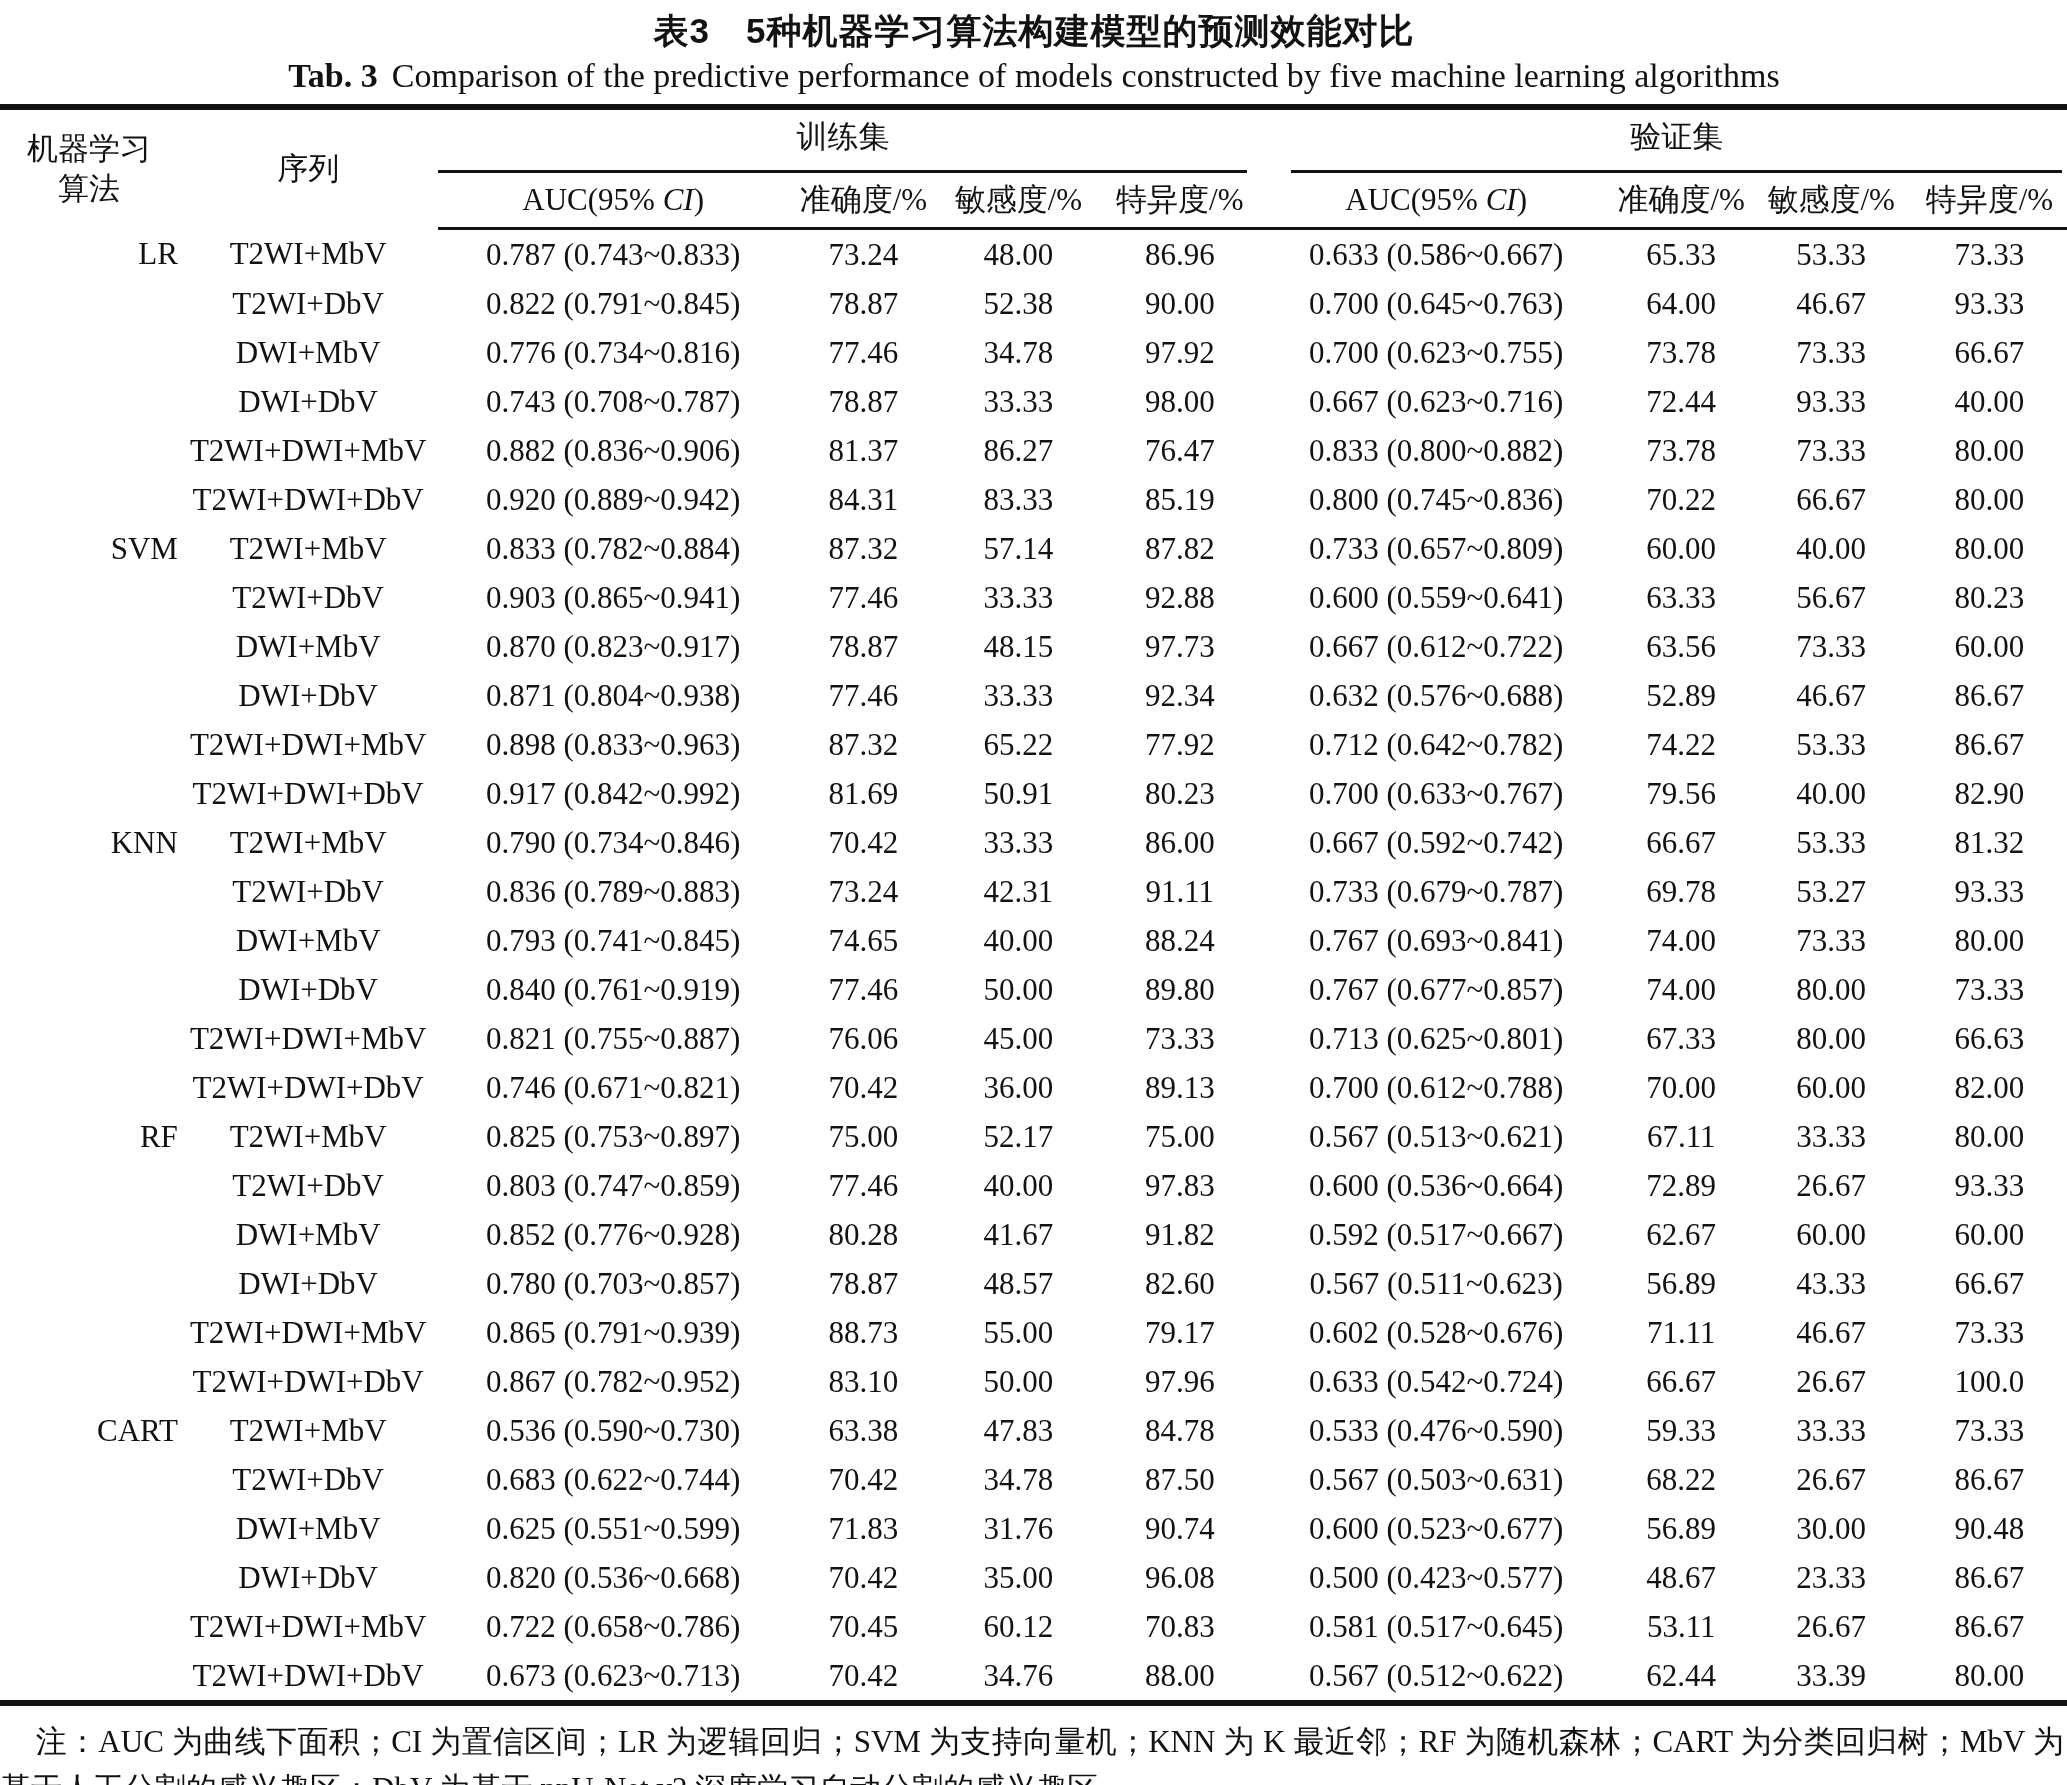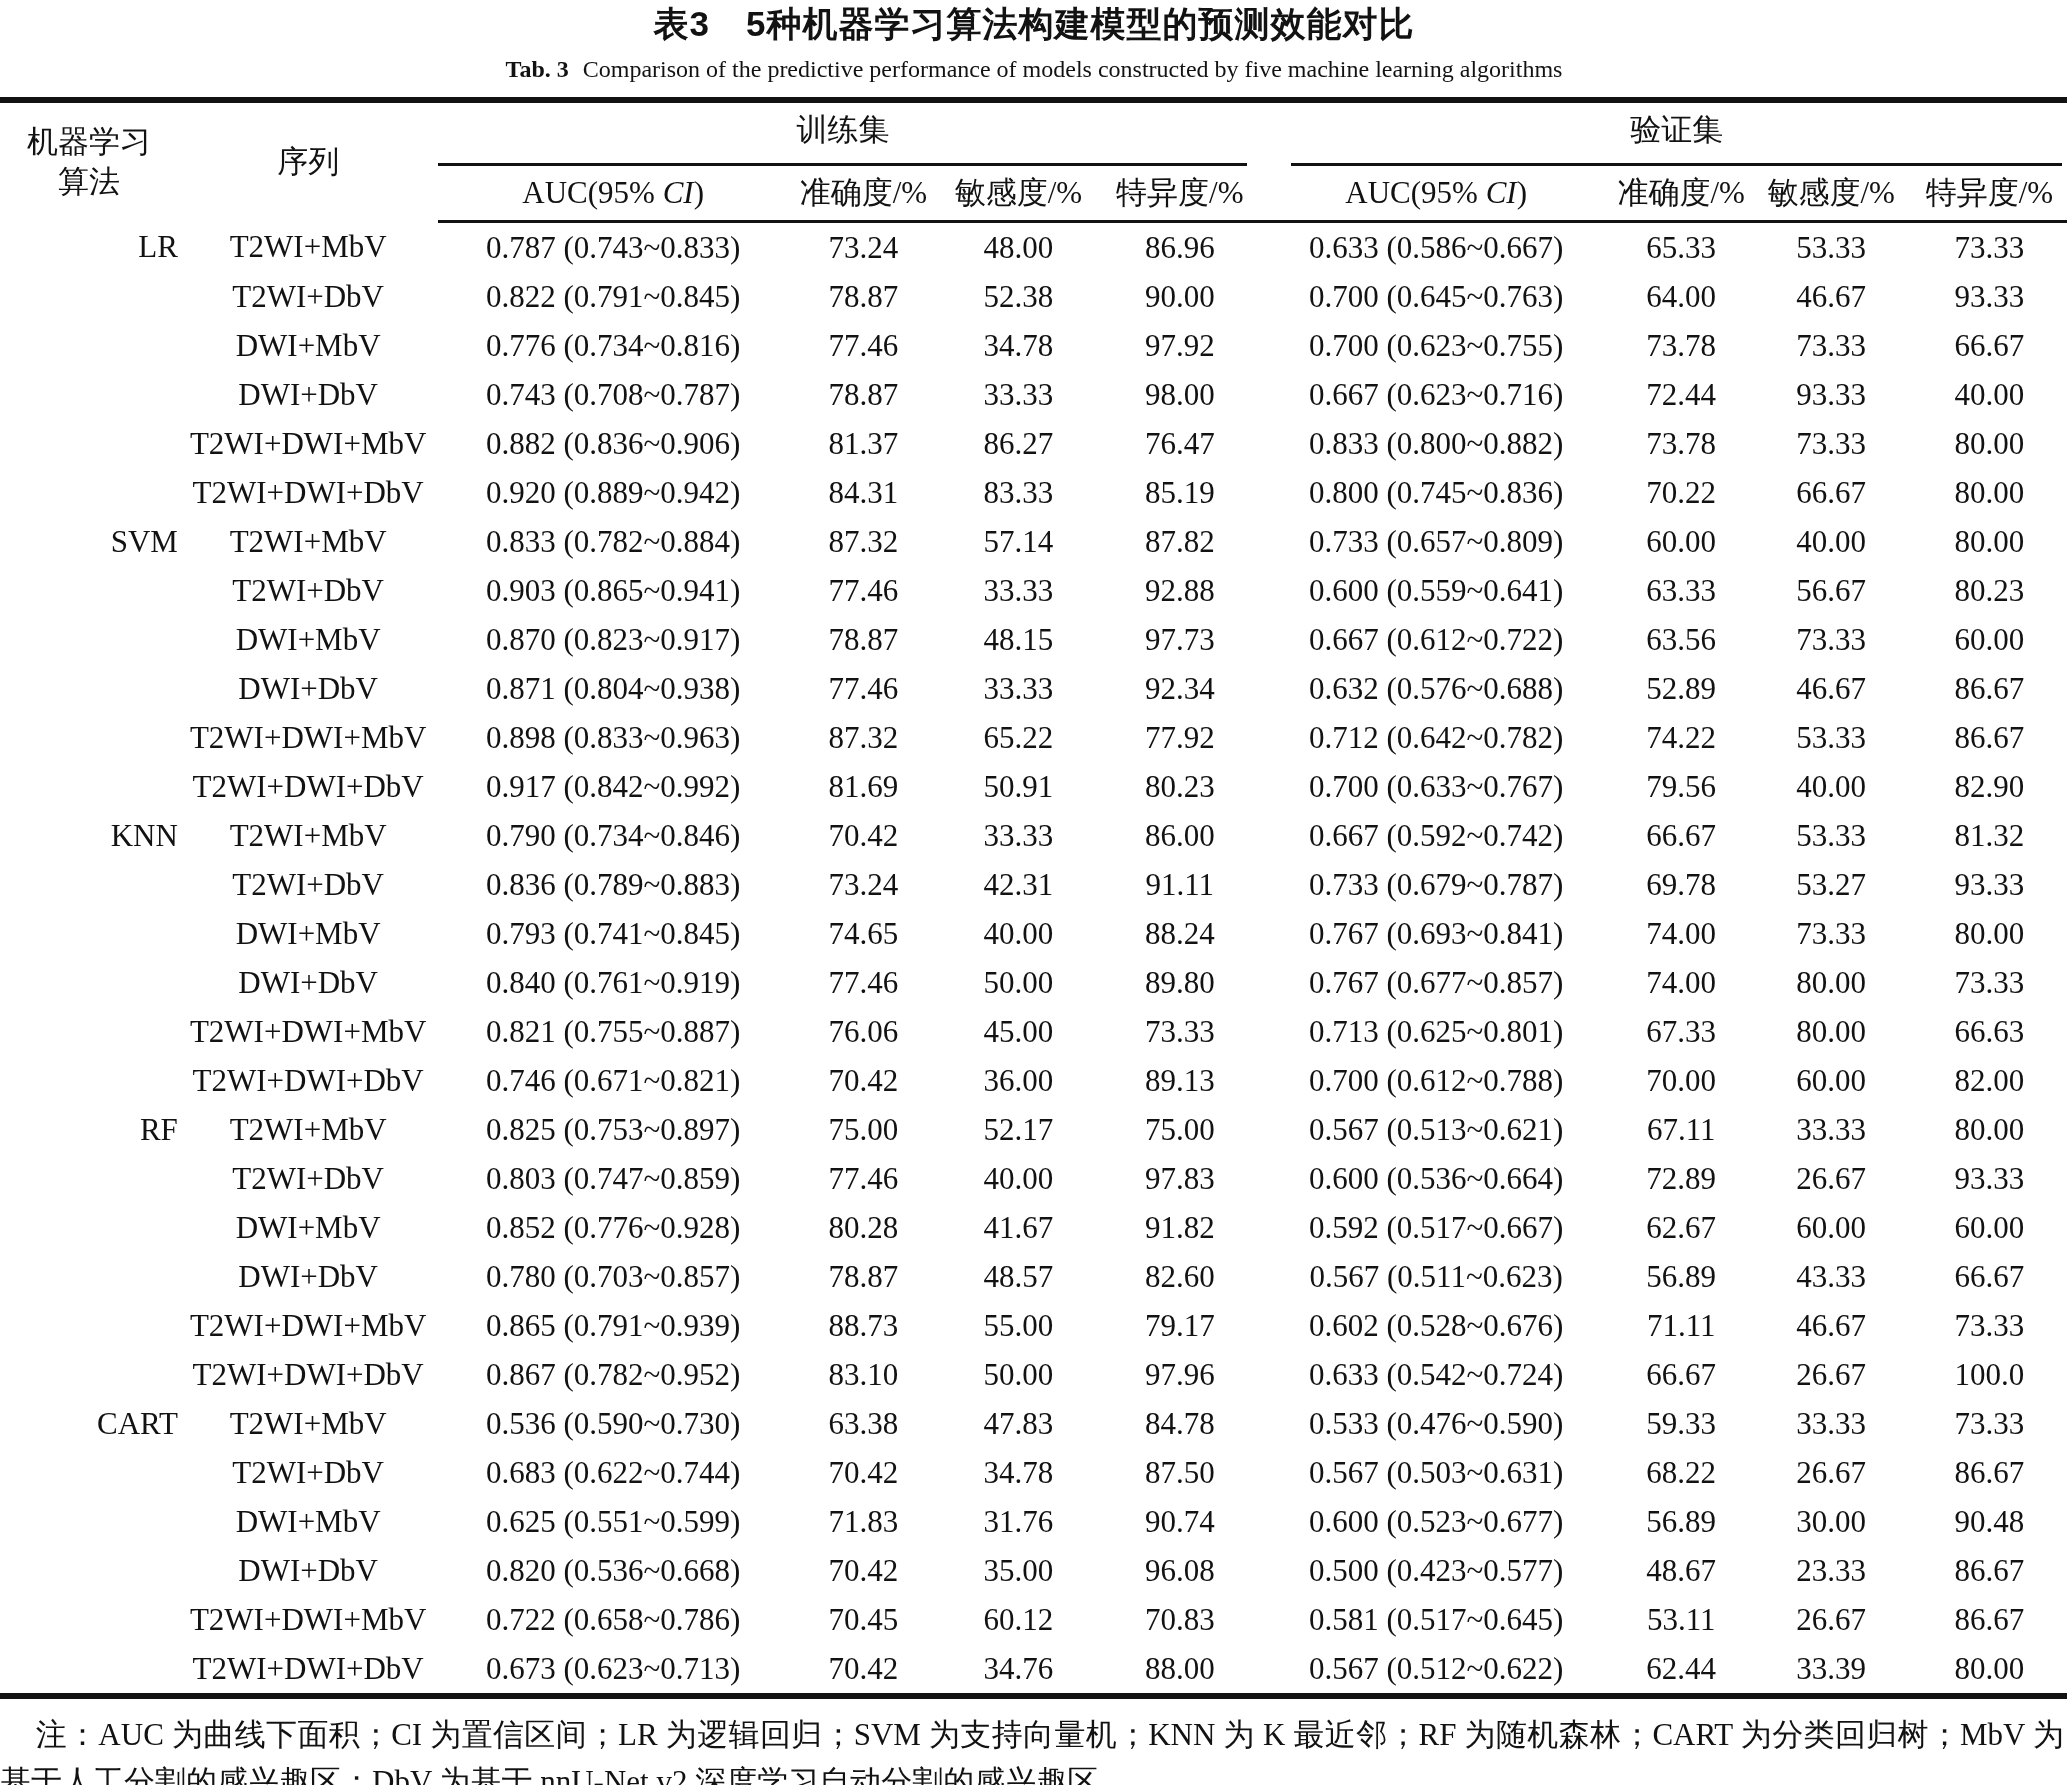--- a/index.html
+++ b/index.html
@@ -1,25 +1,25 @@
 <!DOCTYPE html>
 <html><head>
 <meta charset="utf-8">
 <style>
   html,body{margin:0;padding:0;background:#ffffff;}
   .page{
     width:2068px;height:1785px;background:#ffffff;color:#121212;
     font-family:"Liberation Serif","DejaVu Serif",serif;
-    overflow:hidden;box-sizing:border-box;padding-top:2px;
+    overflow:hidden;box-sizing:border-box;padding-top:9px;
   }
   .title-zh{
     text-align:center;font-family:"Liberation Sans","DejaVu Sans",sans-serif;
     font-weight:700;font-size:35px;line-height:44px;letter-spacing:1px;
   }
-  .title-en{text-align:center;font-size:24px;line-height:44px;margin-top:1px;}
+  .title-en{text-align:center;font-size:34px;line-height:44px;margin-top:1px;}
   .title-en .tab-label{font-weight:700;margin-right:14px;}
   table.results{
     width:100%;border-collapse:collapse;table-layout:fixed;margin-top:6px;
     border-top:6px solid #121212;border-bottom:6px solid #121212;
   }
   thead th{font-weight:400;font-size:31px;padding:0;}
   thead tr.grouprow th{height:58px;vertical-align:middle;}
   thead tr.subrow th{height:54px;vertical-align:middle;border-bottom:3px solid #121212;}
   th.alg-h{text-align:center;line-height:40px;font-family:Liberation Serif, serif;}
   th.group{vertical-align:bottom;}

